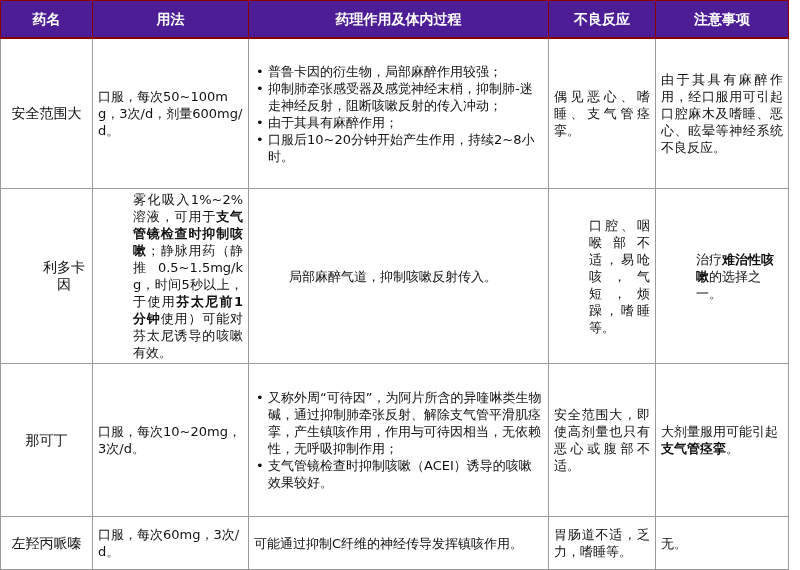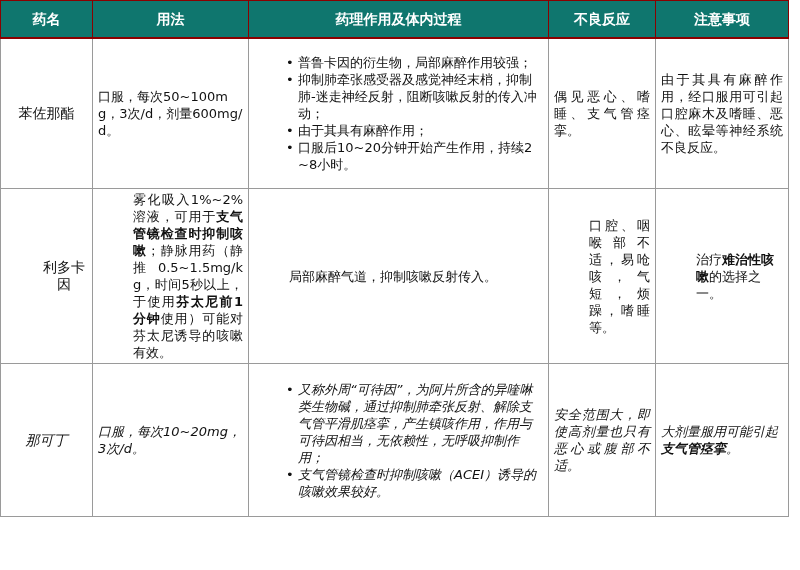--- a/index.html
+++ b/index.html
@@ -7,45 +7,45 @@
     table.drug-table {
       position: absolute; left: 0; top: 0;
       border-collapse: collapse;
       table-layout: fixed;
       width: 788px;
       font-size: 13px;
       line-height: 17px;
       color: #111;
     }
     table.drug-table th {
-      background: #0f766e;
+      background: #4c1d95;
       color: #ffffff;
       font-weight: bold;
       font-size: 14px;
       height: 36px;
       text-align: center;
       border: 1px solid #8a0000;
       border-bottom: 2px solid #8a0000;
       padding: 0;
     }
     table.drug-table td {
       border: 1.5px solid #9a9a9a;
       vertical-align: middle;
       padding: 2px 5px;
       word-break: break-all;
     }
     td.name-cell { text-align: center; font-size: 14px; padding: 0 2px; }
     td.justify { text-align: justify; text-justify: inter-ideograph; }
     ul.bullets { margin: 0; padding: 0 0 0 14px; list-style: none; }
-    ul.bullets li { position: relative; margin-left: 30px; }
+    ul.bullets li { position: relative; }
     ul.bullets li::before { content: "•"; position: absolute; left: -12px; top: 0; }
     b.hl { font-weight: bold; }
     tr.r1 td { height: 145px; }
     tr.r2 td { height: 170px; padding-left: 40px; }
-    tr.r3 td { height: 148px; font-style: italic; }
+    tr.r3 td { height: 148px; }
     tr.r4 td { height: 48px; }
   </style>
 </head>
 <body>
 
 <table class="drug-table">
   <colgroup>
     <col style="width:92px">
     <col style="width:156px">
     <col style="width:300px">
@@ -57,21 +57,21 @@
       <th>药名</th>
       <th>用法</th>
       <th>药理作用及体内过程</th>
       <th>不良反应</th>
       <th>注意事项</th>
     </tr>
   </thead>
   <tbody>
 
     <tr class="r1">
-      <td class="name-cell">苯佐那酯</td>
+      <td class="name-cell">安全范围大</td>
       <td>口服，每次50~100mg，3次/d，剂量600mg/d。</td>
       <td>
         <ul class="bullets">
           <li>普鲁卡因的衍生物，局部麻醉作用较强；</li>
           <li>抑制肺牵张感受器及感觉神经末梢，抑制肺-迷走神经反射，阻断咳嗽反射的传入冲动；</li>
           <li>由于其具有麻醉作用；</li>
           <li>口服后10~20分钟开始产生作用，持续2~8小时。</li>
         </ul>
       </td>
       <td class="justify">偶见恶心、嗜睡、支气管痉挛。</td>
@@ -92,14 +92,21 @@
       <td>
         <ul class="bullets">
           <li>又称外周“可待因”，为阿片所含的异喹啉类生物碱，通过抑制肺牵张反射、解除支气管平滑肌痉挛，产生镇咳作用，作用与可待因相当，无依赖性，无呼吸抑制作用；</li>
           <li>支气管镜检查时抑制咳嗽（ACEI）诱导的咳嗽效果较好。</li>
         </ul>
       </td>
       <td class="justify">安全范围大，即使高剂量也只有恶心或腹部不适。</td>
       <td><span>大剂量服用可能引起</span><b class="hl">支气管痉挛</b><span>。</span></td>
     </tr>
 
+    <tr class="r4">
+      <td class="name-cell">左羟丙哌嗪</td>
+      <td>口服，每次60mg，3次/d。</td>
+      <td>可能通过抑制C纤维的神经传导发挥镇咳作用。</td>
+      <td class="justify">胃肠道不适，乏力，嗜睡等。</td>
+      <td>无。</td>
+    </tr>
   </tbody>
 </table>
 
 </body></html>

